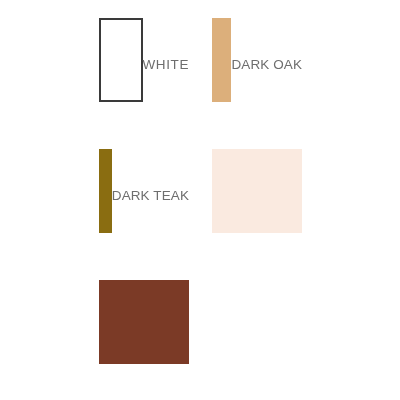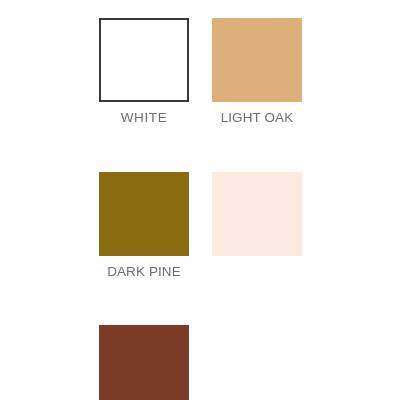--- a/index.html
+++ b/index.html
@@ -27,21 +27,21 @@
     top: 18px;
     width: 203px;
     display: grid;
     grid-template-columns: 90px 90px;
     column-gap: 23px;
     row-gap: 47px;
   }
   .swatch-cell {
     width: 90px;
     display: flex;
-    flex-direction: column;
+    flex-direction: row;
     align-items: center;
   }
   .swatch-chip {
     width: 90px;
     height: 84px;
     box-sizing: border-box;
     display: block;
   }
   .swatch-chip.bordered {
     border: 2px solid #3a3a3a;
@@ -67,26 +67,26 @@
   <div class="swatch-grid">
 
     <div class="swatch-cell">
       <span class="swatch-chip bordered" style="background-color: rgb(255, 255, 255); border-color: rgb(58, 58, 58);"></span>
       <span class="swatch-label" style="color: rgb(110, 110, 110);">WHITE</span>
     </div>
 
 
     <div class="swatch-cell">
       <span class="swatch-chip" style="background-color: rgb(220, 175, 123);"></span>
-      <span class="swatch-label tight" style="color: rgb(110, 110, 110);">LIGHT OAK</span>
+      <span class="swatch-label tight" style="color: rgb(110, 110, 110);">DARK OAK</span>
     </div>
 
     <div class="swatch-cell">
       <span class="swatch-chip" style="background-color: rgb(138, 109, 17);"></span>
-      <span class="swatch-label tight" style="color: rgb(110, 110, 110);">DARK PINE</span>
+      <span class="swatch-label tight" style="color: rgb(110, 110, 110);">DARK TEAK</span>
     </div>
 
     <div class="swatch-cell">
       <span class="swatch-chip" style="background-color: rgb(250, 234, 224);"></span>
 
     </div>
 
     <div class="swatch-cell">
       <span class="swatch-chip" style="background-color: rgb(123, 58, 38);"></span>
 

